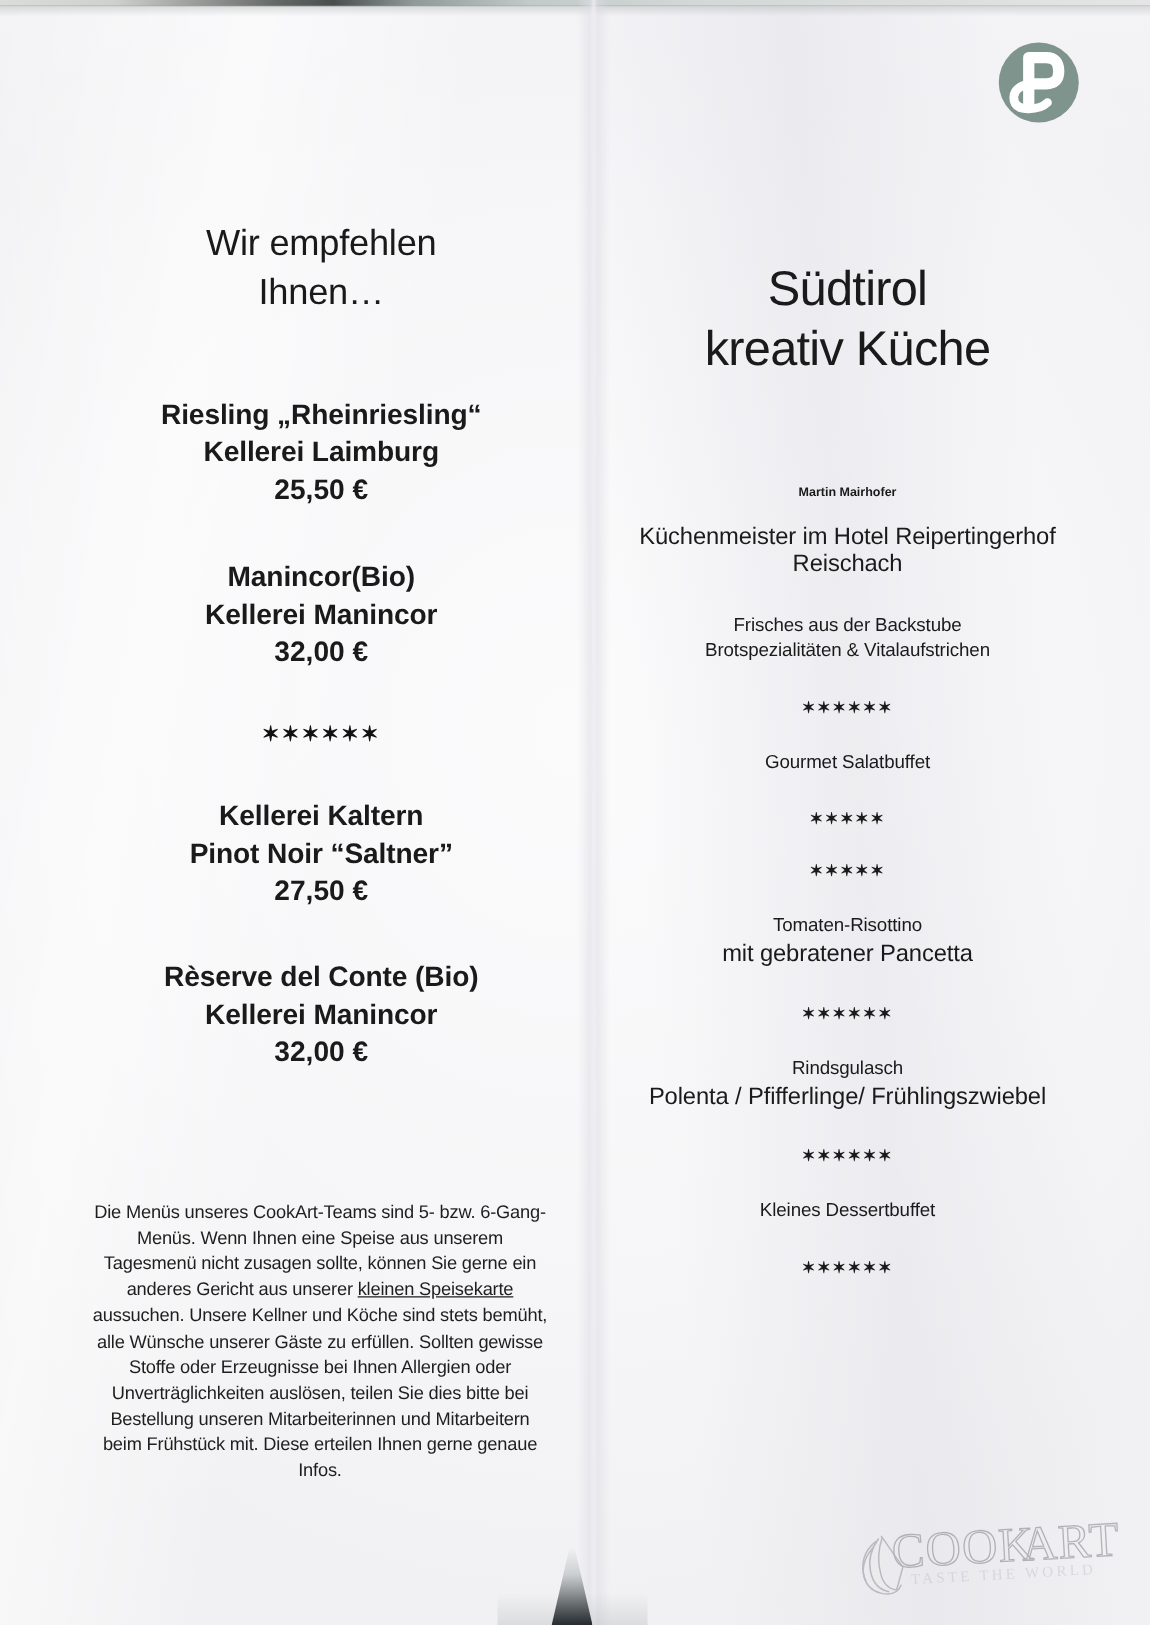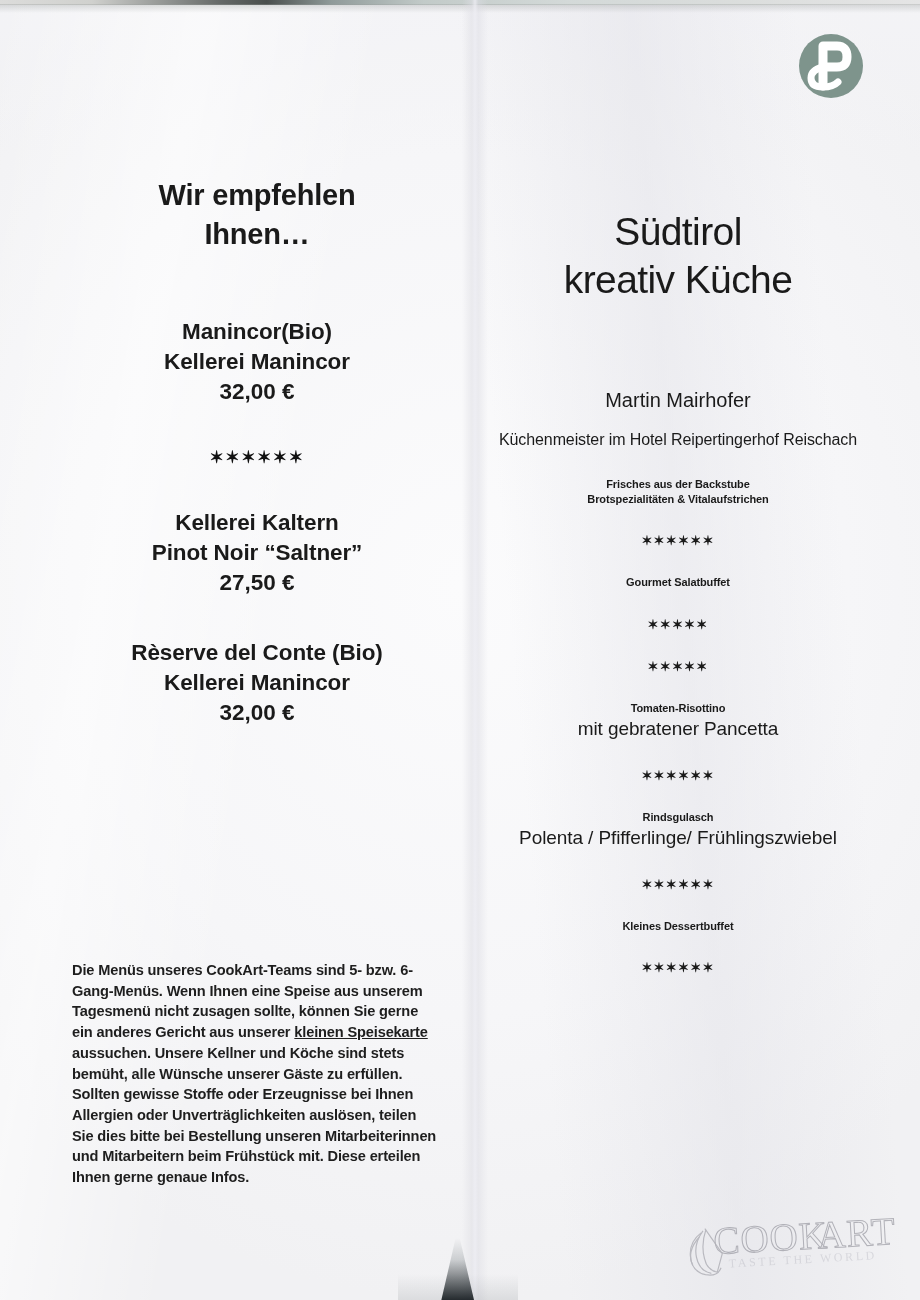--- a/index.html
+++ b/index.html
@@ -107,21 +107,21 @@
   .col-right {
     position: absolute;
     left: 478px;
     top: 208px;
     width: 400px;
     text-align: center;
   }
 
   .head-left {
     font-size: 29px;
-    font-weight: bold;
+    font-weight: normal;
     line-height: 1.33;
     letter-spacing: -0.2px;
     margin: 0 0 64px 0;
   }
   .head-right {
     font-size: 39px;
     font-weight: normal;
     line-height: 1.22;
     letter-spacing: -0.6px;
     margin: 0 0 86px 0;
@@ -144,35 +144,35 @@
 
   .stars-left {
     font-size: 17px;
     font-weight: bold;
     letter-spacing: 1.6px;
     margin: 18px 0 40px 0;
     color: #111;
   }
 
   .chef-name {
-    font-size: 20px;
-    font-weight: normal;
+    font-size: 10px;
+    font-weight: bold;
     margin: 0 0 19px 0;
   }
   .chef-role {
-    font-size: 16px;
+    font-size: 19px;
     font-weight: normal;
     margin: 0 0 28px 0;
     letter-spacing: -0.1px;
   }
 
   .course { margin: 0; }
   .course-title {
-    font-size: 11px;
-    font-weight: bold;
+    font-size: 15px;
+    font-weight: normal;
     line-height: 1.33;
     letter-spacing: -0.1px;
   }
   .course-sub {
     font-size: 19px;
     font-weight: normal;
     line-height: 1.33;
     letter-spacing: -0.1px;
   }
   .stars-right {
@@ -181,26 +181,25 @@
     letter-spacing: 1.3px;
     margin: 27px 0 27px 0;
   }
 
   
   .fineprint {
     position: absolute;
     left: 72px;
     top: 960px;
     width: 368px;
-    text-align: left;
+    text-align: center;
     font-size: 14.6px;
     line-height: 1.42;
     letter-spacing: -0.15px;
     color: #1e1e1e;
-    font-weight: bold;
   }
   .fineprint u { text-decoration: underline; }
 
   
   .venue {
     position: absolute;
     left: 478px;
     top: 1093px;
     width: 400px;
     text-align: center;
@@ -240,20 +239,25 @@
     </svg>
   </div>
 
   <div class="col-left">
 
     <h1 class="head-left">
       <span>Wir empfehlen</span><br>
       <span>Ihnen…</span>
     </h1>
 
+    <div class="wine">
+      <div class="wine-line">Riesling „Rheinriesling“</div>
+      <div class="wine-line">Kellerei Laimburg</div>
+      <div class="wine-price">25,50 €</div>
+    </div>
 
     <div class="wine">
       <div class="wine-line">Manincor(Bio)</div>
       <div class="wine-line">Kellerei Manincor</div>
       <div class="wine-price">32,00 €</div>
     </div>
 
     <div class="stars-left">✶✶✶✶✶✶</div>
 
     <div class="wine">

